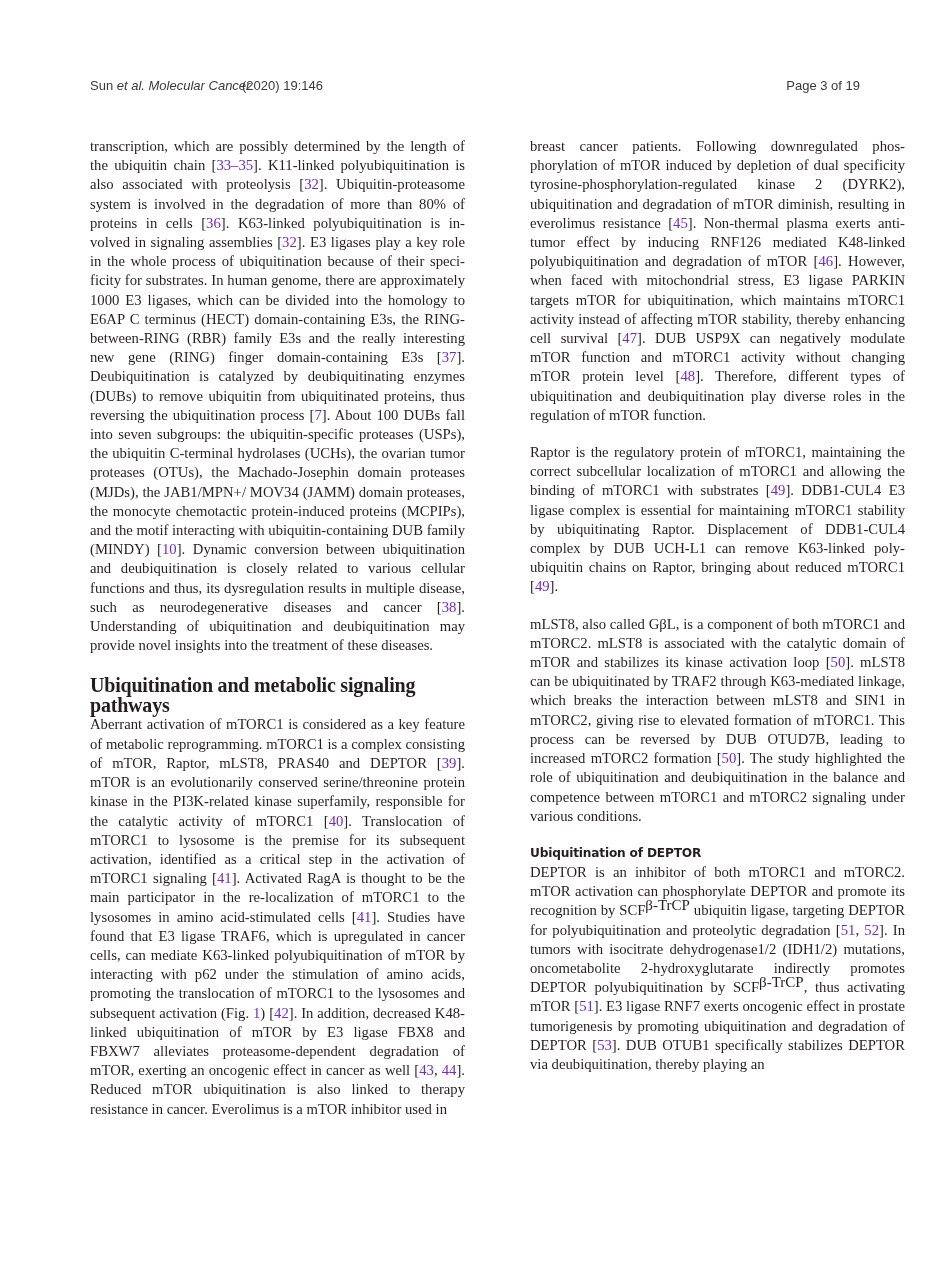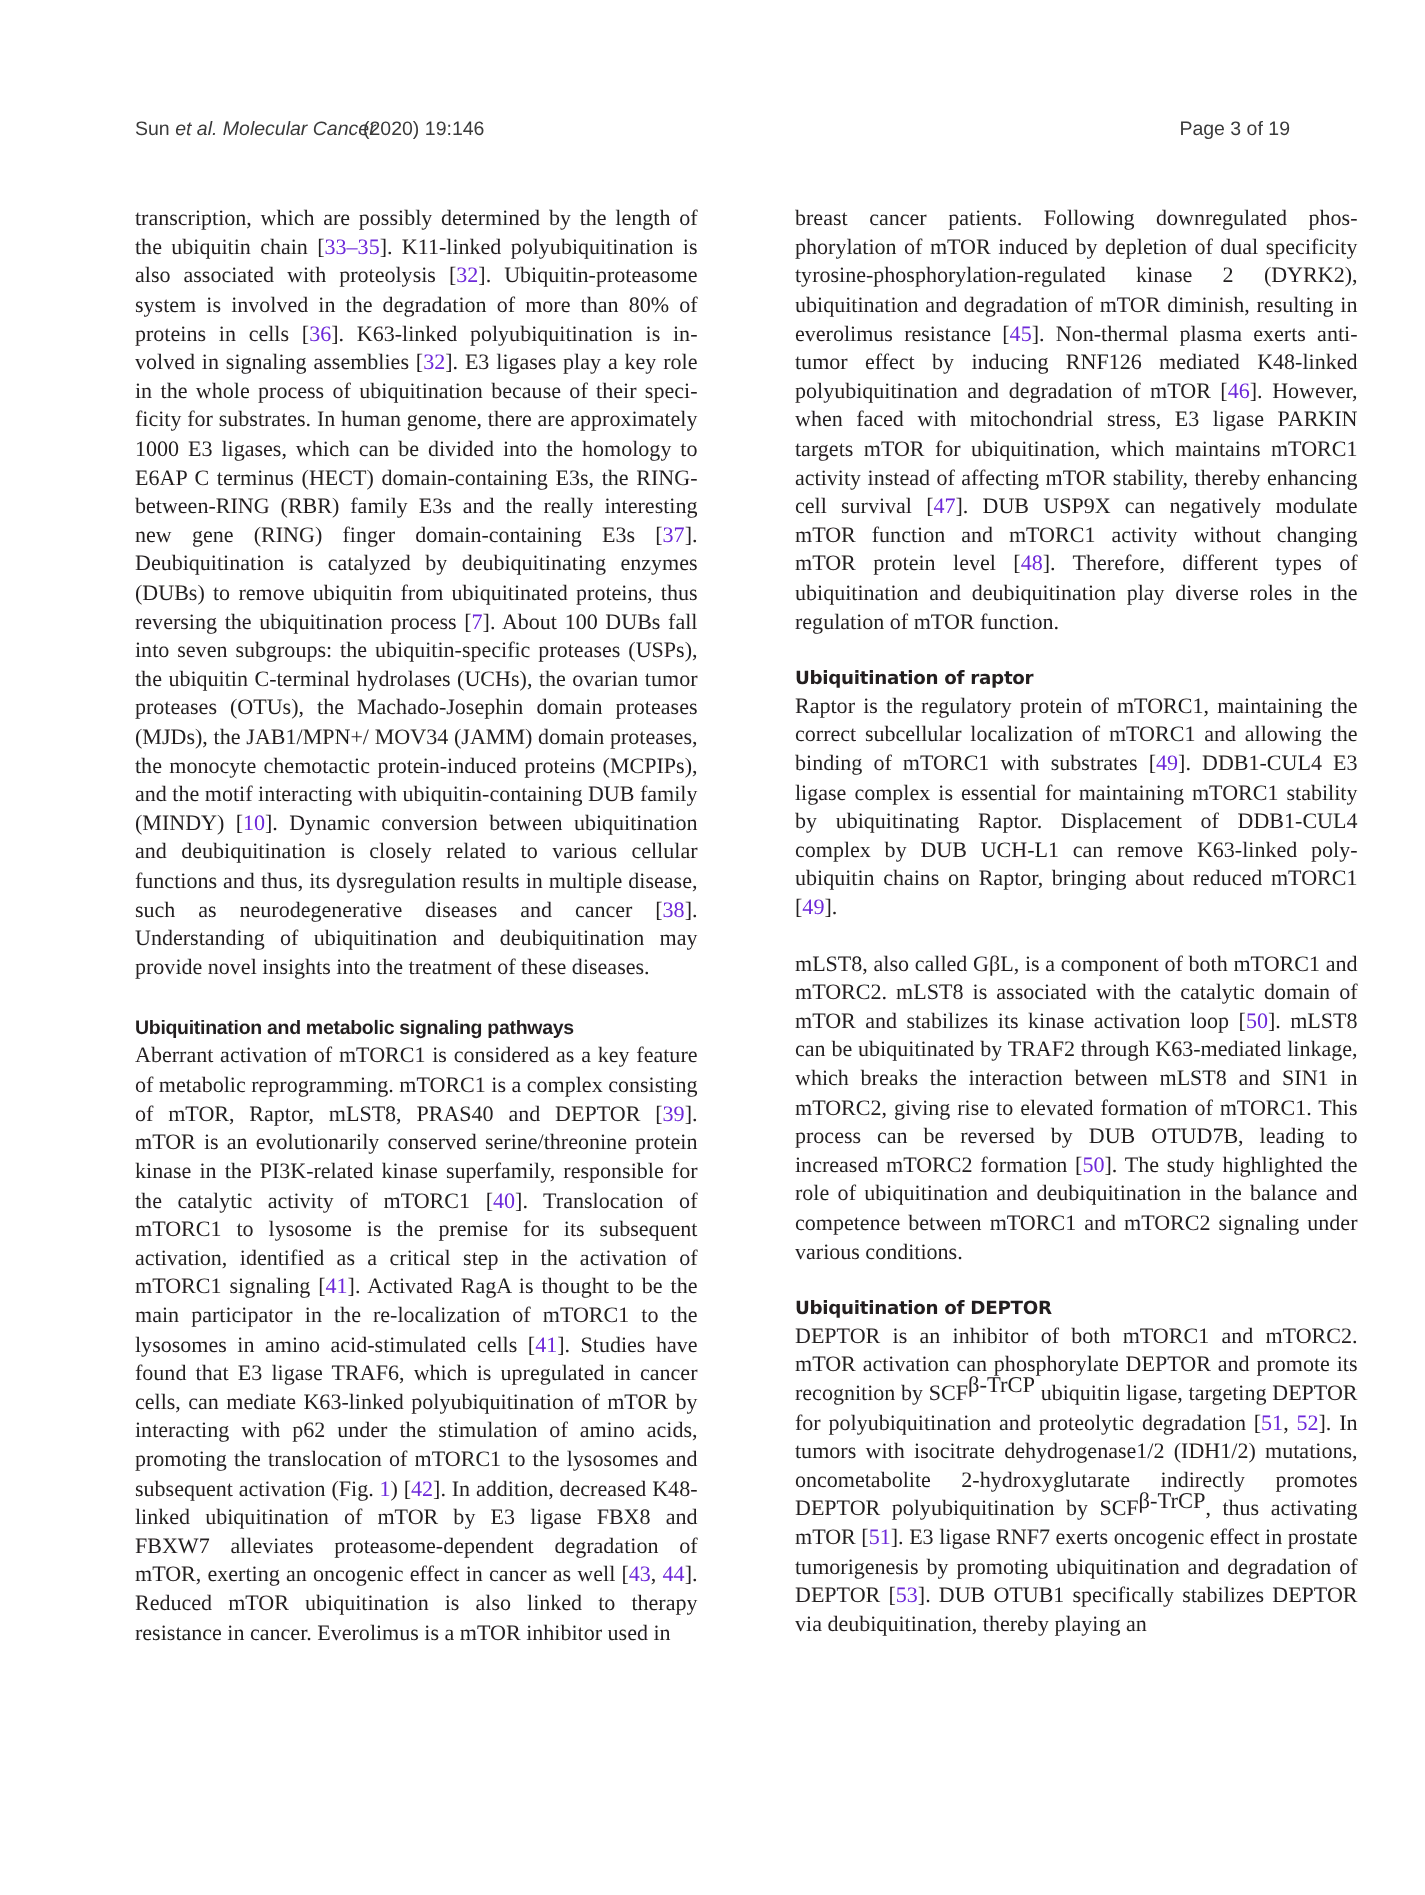--- a/index.html
+++ b/index.html
@@ -9,21 +9,21 @@
   .header .left { position: absolute; left: 0; top: 0; }
   .header .left em { font-style: italic; }
   .header .year { position: absolute; left: 152px; top: 0; }
   .header .page { position: absolute; right: 0; top: 0; }
   .col { position: absolute; top: 137px; width: 375px;
     font-family: "Liberation Serif", serif; font-size: 14.7px; line-height: 19.2px; }
   .col.left { left: 90px; }
   .col.right { left: 486px; margin-left: 44px; }
   p { margin: 0; text-align: justify; hyphens: manual; }
   .cite { color: #6d28d9; }
-  h2 { font-family: Liberation Sans, sans-serif; font-weight: bold; font-size: 13px;
+  h2 { font-family: Liberation Serif, serif; font-weight: bold; font-size: 20px;
     margin: 0; line-height: 20px; letter-spacing: -0.2px; }
   h3 { font-family: "DejaVu Sans", sans-serif; font-weight: bold; font-size: 12.2px;
     margin: 0; line-height: 19px; letter-spacing: -0.2px; }
   .gap-l { height: 20px; }
   .gap-m { height: 18px; }
   sup { font-size: 15px; line-height: 0; vertical-align: 5px; }
 </style>
 </head>
 <body>
 
@@ -36,20 +36,19 @@
 <div class="col left">
   <p>transcription, which are possibly determined by the length of the ubiquitin chain [<span class="cite">33–35</span>]. K11-linked polyubiquitination is also associated with proteolysis [<span class="cite">32</span>]. Ubiquitin-proteasome system is involved in the degradation of more than 80% of proteins in cells [<span class="cite">36</span>]. K63-linked polyubiquitination is in­volved in signaling assemblies [<span class="cite">32</span>]. E3 ligases play a key role in the whole process of ubiquitination because of their speci­ficity for substrates. In human genome, there are approxi­mately 1000 E3 ligases, which can be divided into the homology to E6AP C terminus (HECT) domain-containing E3s, the RING-between-RING (RBR) family E3s and the really interesting new gene (RING) finger domain-containing E3s [<span class="cite">37</span>]. Deubiquitination is catalyzed by deubiquitinating enzymes (DUBs) to remove ubiquitin from ubiquitinated proteins, thus reversing the ubiquitination process [<span class="cite">7</span>]. About 100 DUBs fall into seven subgroups: the ubiquitin-specific proteases (USPs), the ubiquitin C-terminal hydrolases (UCHs), the ovarian tumor proteases (OTUs), the Machado-Josephin domain proteases (MJDs), the JAB1/MPN+/ MOV34 (JAMM) domain proteases, the monocyte chemo­tactic protein-induced proteins (MCPIPs), and the motif interacting with ubiquitin-containing DUB family (MINDY) [<span class="cite">10</span>]. Dynamic conversion between ubiquitination and deubi­quitination is closely related to various cellular functions and thus, its dysregulation results in multiple disease, such as neurodegenerative diseases and cancer [<span class="cite">38</span>]. Understanding of ubiquitination and deubiquitination may provide novel in­sights into the treatment of these diseases.</p>
   <div class="gap-l"></div>
   <h2>Ubiquitination and metabolic signaling pathways</h2>
   <p>Aberrant activation of mTORC1 is considered as a key feature of metabolic reprogramming. mTORC1 is a complex consisting of mTOR, Raptor, mLST8, PRAS40 and DEPTOR [<span class="cite">39</span>]. mTOR is an evolutionarily conserved serine/threonine protein kinase in the PI3K-related kin­ase superfamily, responsible for the catalytic activity of mTORC1 [<span class="cite">40</span>]. Translocation of mTORC1 to lysosome is the premise for its subsequent activation, identified as a critical step in the activation of mTORC1 signaling [<span class="cite">41</span>]. Activated RagA is thought to be the main participa­tor in the re-localization of mTORC1 to the lysosomes in amino acid-stimulated cells [<span class="cite">41</span>]. Studies have found that E3 ligase TRAF6, which is upregulated in cancer cells, can mediate K63-linked polyubiquitination of mTOR by interacting with p62 under the stimulation of amino acids, promoting the translocation of mTORC1 to the lysosomes and subsequent activation (Fig. <span class="cite">1</span>) [<span class="cite">42</span>]. In addition, decreased K48-linked ubiquitination of mTOR by E3 ligase FBX8 and FBXW7 alleviates proteasome-dependent degradation of mTOR, exerting an oncogenic effect in cancer as well [<span class="cite">43</span>, <span class="cite">44</span>]. Reduced mTOR ubiquitination is also linked to therapy resistance in cancer. Everolimus is a mTOR inhibitor used in</p>
 </div>
 
 <div class="col right">
   <p>breast cancer patients. Following downregulated phos­phorylation of mTOR induced by depletion of dual spe­cificity tyrosine-phosphorylation-regulated kinase 2 (DYRK2), ubiquitination and degradation of mTOR di­minish, resulting in everolimus resistance [<span class="cite">45</span>]. Non-thermal plasma exerts anti-tumor effect by inducing RNF126 mediated K48-linked polyubiquitination and degradation of mTOR [<span class="cite">46</span>]. However, when faced with mitochondrial stress, E3 ligase PARKIN targets mTOR for ubiquitination, which maintains mTORC1 activity in­stead of affecting mTOR stability, thereby enhancing cell survival [<span class="cite">47</span>]. DUB USP9X can negatively modulate mTOR function and mTORC1 activity without changing mTOR protein level [<span class="cite">48</span>]. Therefore, different types of ubiquitination and deubiquitination play diverse roles in the regulation of mTOR function.</p>
   <div class="gap-m"></div>
-  <h3>Ubiquitination of raptor</h3>
   <p>Raptor is the regulatory protein of mTORC1, maintain­ing the correct subcellular localization of mTORC1 and allowing the binding of mTORC1 with substrates [<span class="cite">49</span>]. DDB1-CUL4 E3 ligase complex is essential for maintain­ing mTORC1 stability by ubiquitinating Raptor. Dis­placement of DDB1-CUL4 complex by DUB UCH-L1 can remove K63-linked poly-ubiquitin chains on Raptor, bringing about reduced mTORC1 [<span class="cite">49</span>].</p>
   <div class="gap-m"></div>
   <p>mLST8, also called GβL, is a component of both mTORC1 and mTORC2. mLST8 is associated with the catalytic domain of mTOR and stabilizes its kinase acti­vation loop [<span class="cite">50</span>]. mLST8 can be ubiquitinated by TRAF2 through K63-mediated linkage, which breaks the inter­action between mLST8 and SIN1 in mTORC2, giving rise to elevated formation of mTORC1. This process can be reversed by DUB OTUD7B, leading to increased mTORC2 formation [<span class="cite">50</span>]. The study highlighted the role of ubiquitination and deubiquitination in the balance and competence between mTORC1 and mTORC2 sig­naling under various conditions.</p>
   <div class="gap-m"></div>
   <h3>Ubiquitination of DEPTOR</h3>
   <p>DEPTOR is an inhibitor of both mTORC1 and mTORC2. mTOR activation can phosphorylate DEP­TOR and promote its recognition by SCF<sup>β-TrCP</sup> ubiquitin ligase, targeting DEPTOR for polyubiquitination and proteolytic degradation [<span class="cite">51</span>, <span class="cite">52</span>]. In tumors with isoci­trate dehydrogenase1/2 (IDH1/2) mutations, oncometa­bolite 2-hydroxyglutarate indirectly promotes DEPTOR polyubiquitination by SCF<sup>β-TrCP</sup>, thus activating mTOR [<span class="cite">51</span>]. E3 ligase RNF7 exerts oncogenic effect in prostate tumorigenesis by promoting ubiquitination and degrad­ation of DEPTOR [<span class="cite">53</span>]. DUB OTUB1 specifically stabi­lizes DEPTOR via deubiquitination, thereby playing an</p>
 </div>
 
 </body></html>

